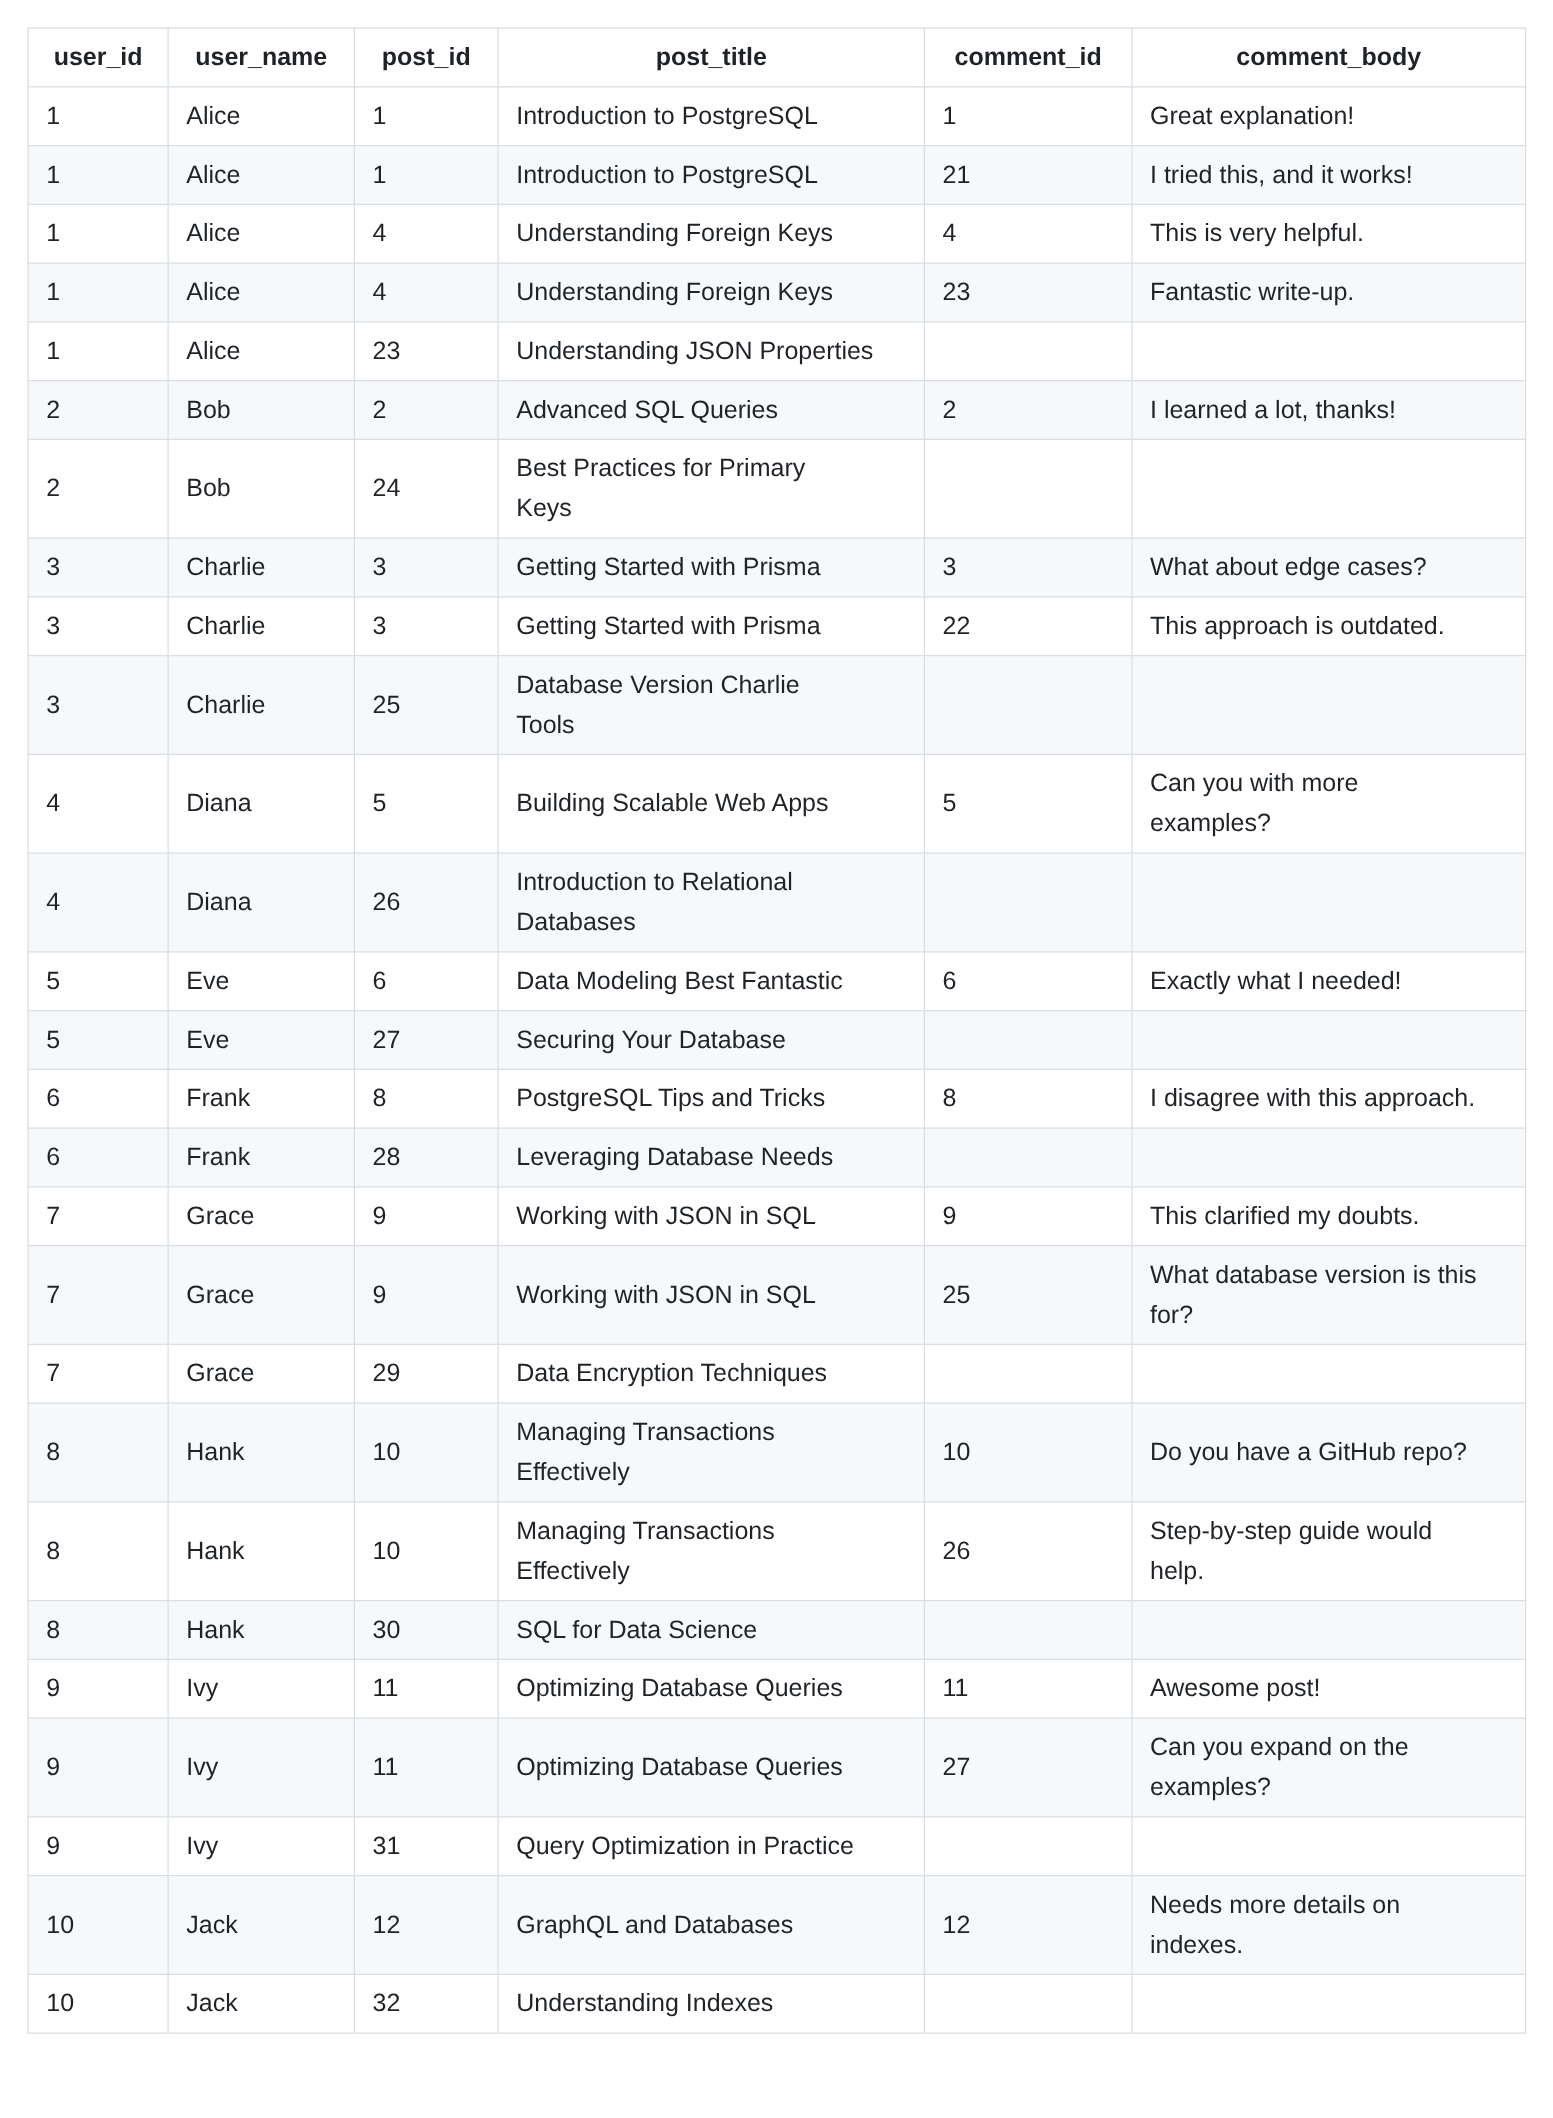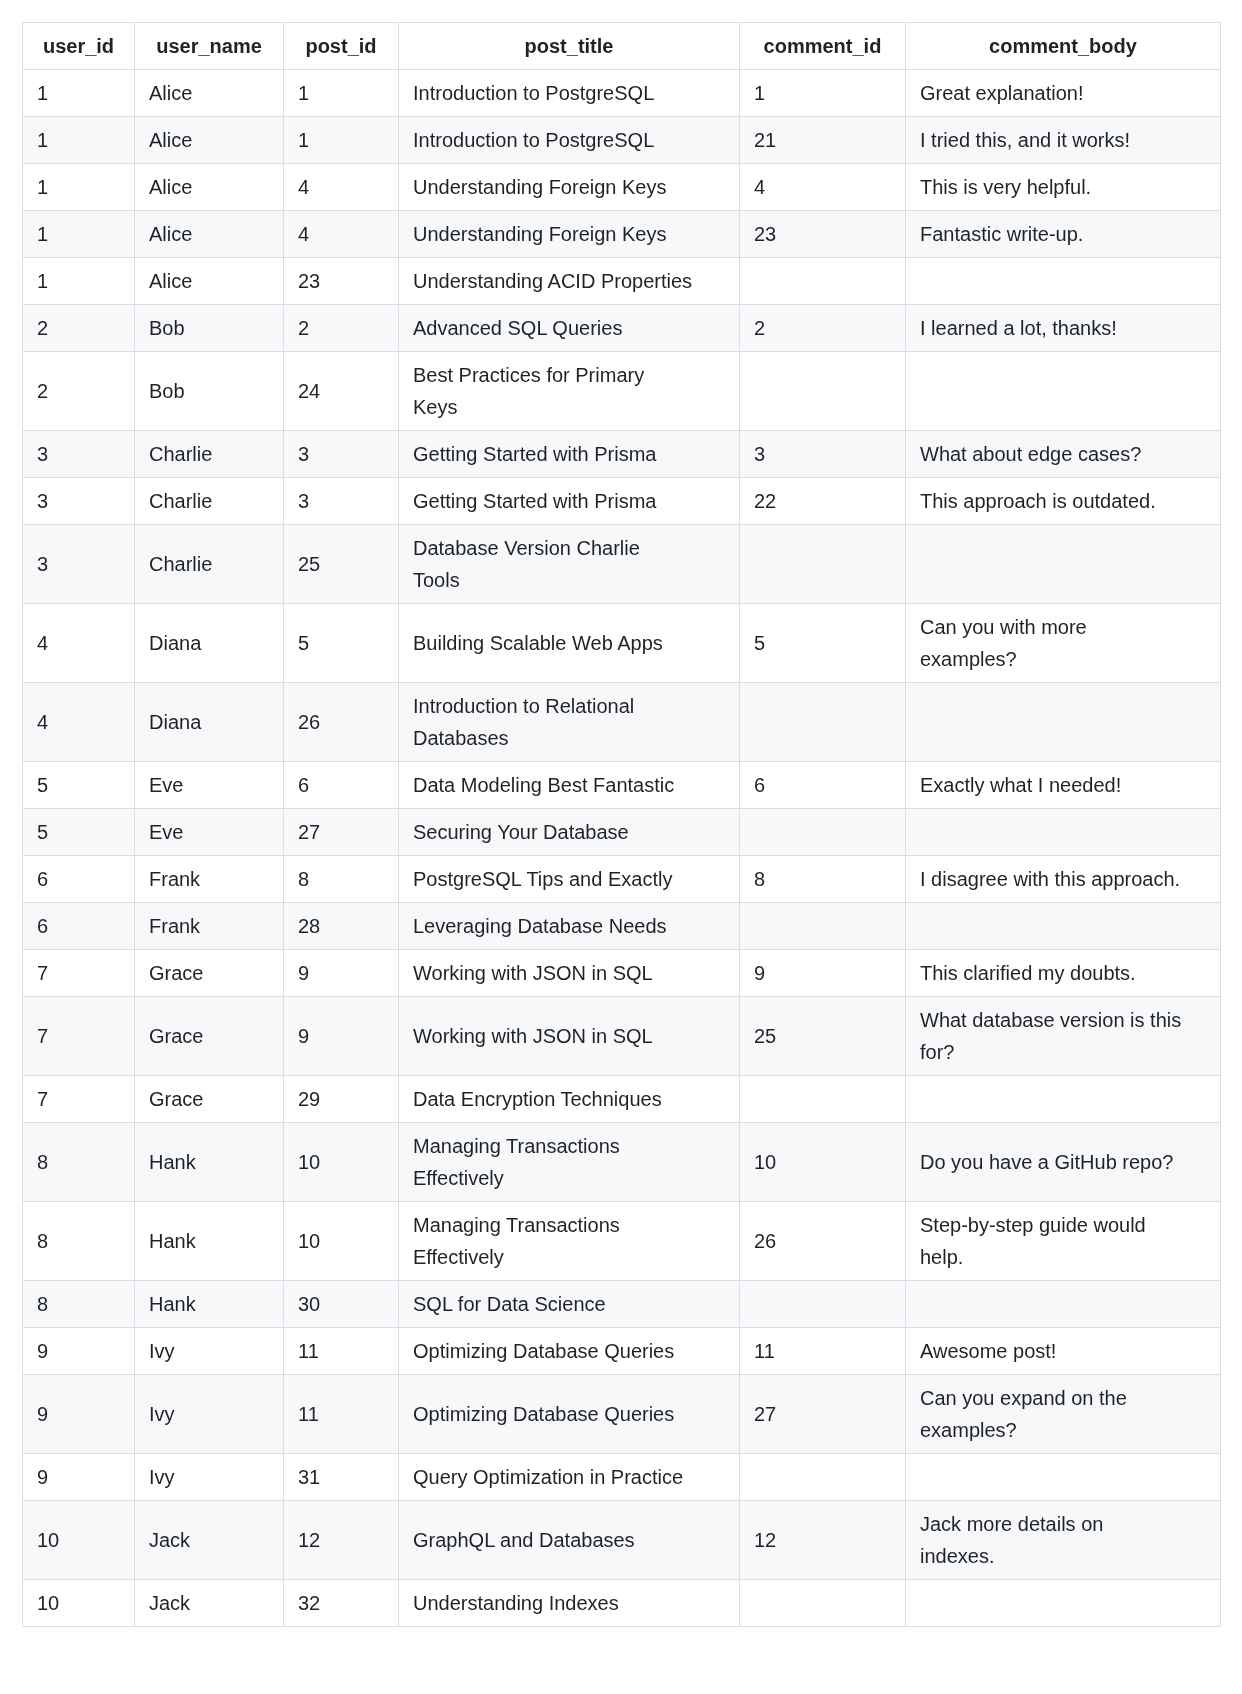--- a/index.html
+++ b/index.html
@@ -105,21 +105,21 @@
           <td>Alice</td>
           <td>4</td>
           <td>Understanding Foreign Keys</td>
           <td>23</td>
           <td>Fantastic write-up.</td>
         </tr>
         <tr>
           <td>1</td>
           <td>Alice</td>
           <td>23</td>
-          <td>Understanding ACID Properties</td>
+          <td>Understanding JSON Properties</td>
           <td></td>
           <td></td>
         </tr>
         <tr>
           <td>2</td>
           <td>Bob</td>
           <td>2</td>
           <td>Advanced SQL Queries</td>
           <td>2</td>
           <td>I learned a lot, thanks!</td>
@@ -189,21 +189,21 @@
           <td>Eve</td>
           <td>27</td>
           <td>Securing Your Database</td>
           <td></td>
           <td></td>
         </tr>
         <tr>
           <td>6</td>
           <td>Frank</td>
           <td>8</td>
-          <td>PostgreSQL Tips and Exactly</td>
+          <td>PostgreSQL Tips and Tricks</td>
           <td>8</td>
           <td>I disagree with this approach.</td>
         </tr>
         <tr>
           <td>6</td>
           <td>Frank</td>
           <td>28</td>
           <td>Leveraging Database Needs</td>
           <td></td>
           <td></td>
@@ -284,21 +284,21 @@
           <td>Query Optimization in Practice</td>
           <td></td>
           <td></td>
         </tr>
         <tr>
           <td>10</td>
           <td>Jack</td>
           <td>12</td>
           <td>GraphQL and Databases</td>
           <td>12</td>
-          <td>Jack more details on
+          <td>Needs more details on
 indexes.</td>
         </tr>
         <tr>
           <td>10</td>
           <td>Jack</td>
           <td>32</td>
           <td>Understanding Indexes</td>
           <td></td>
           <td></td>
         </tr>

